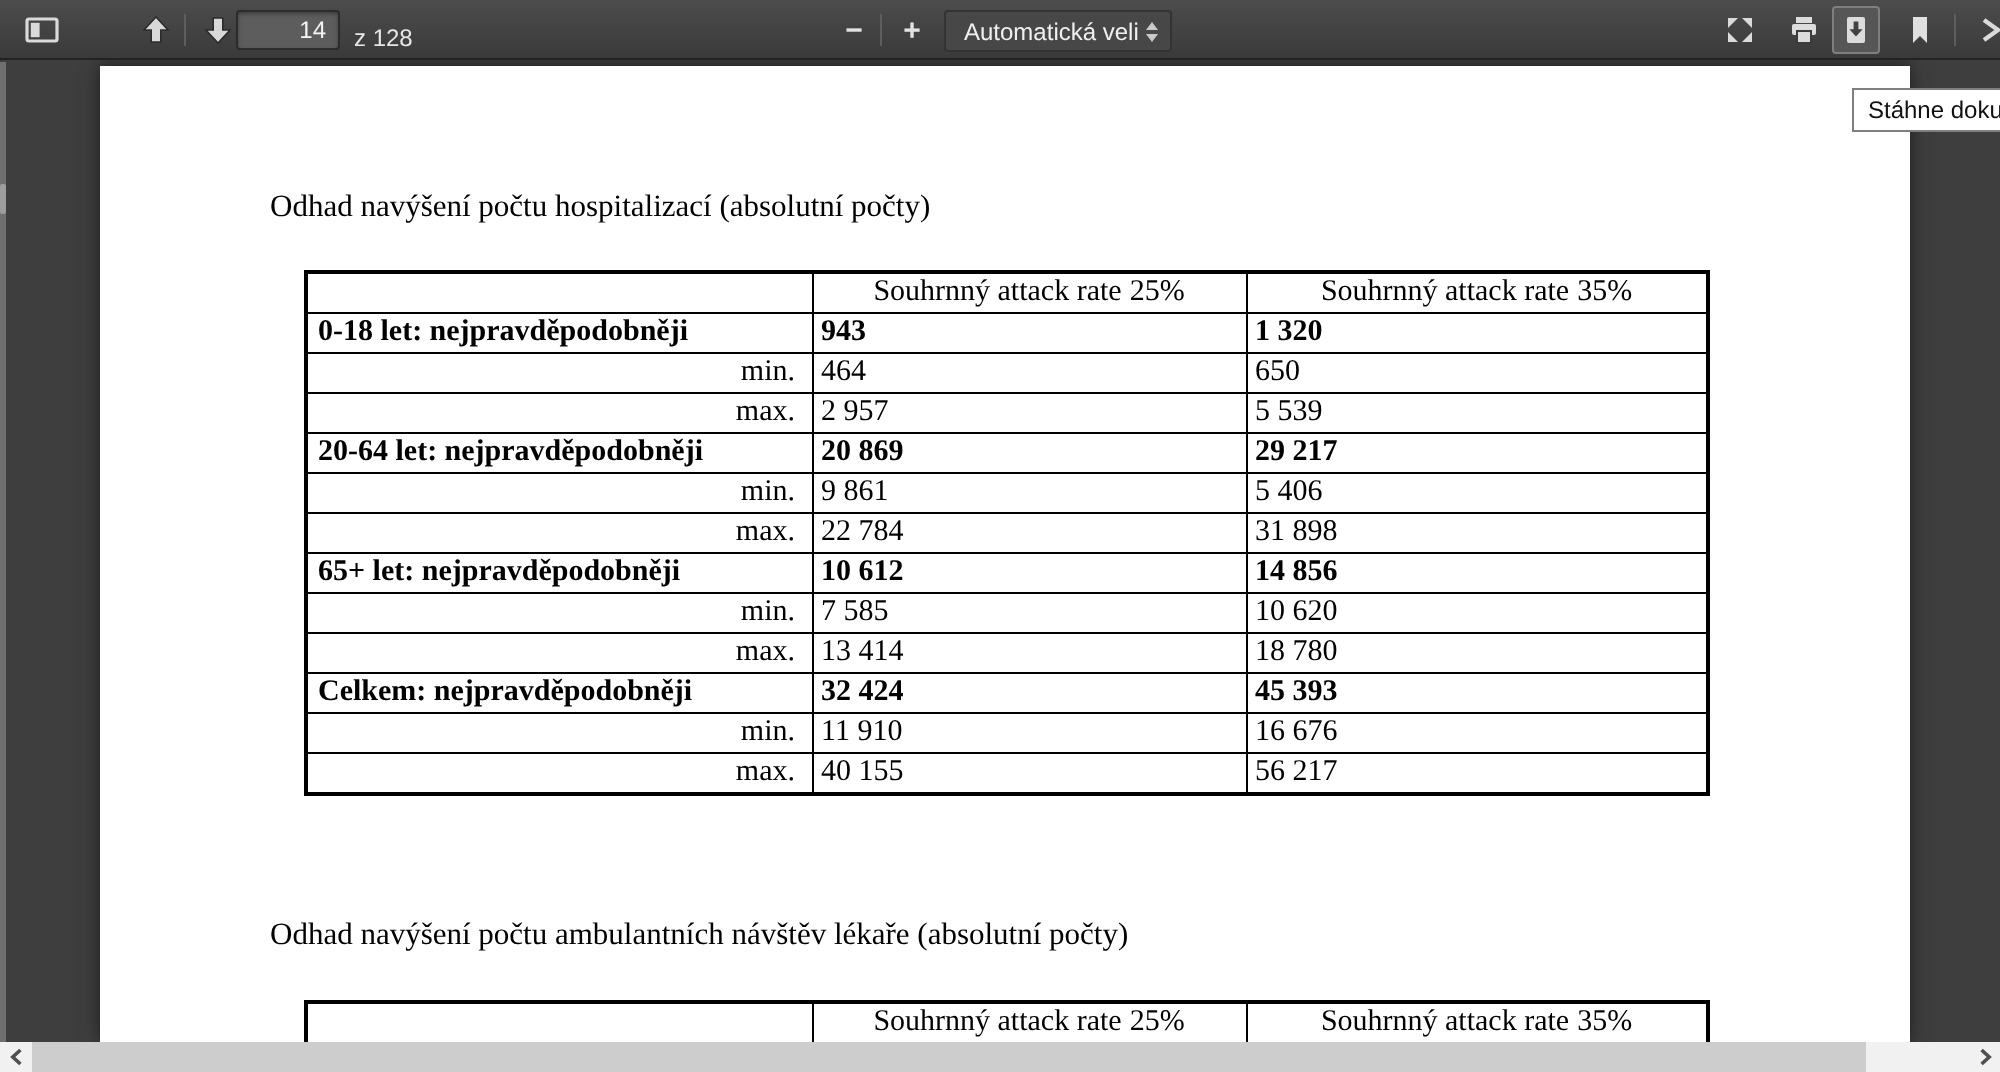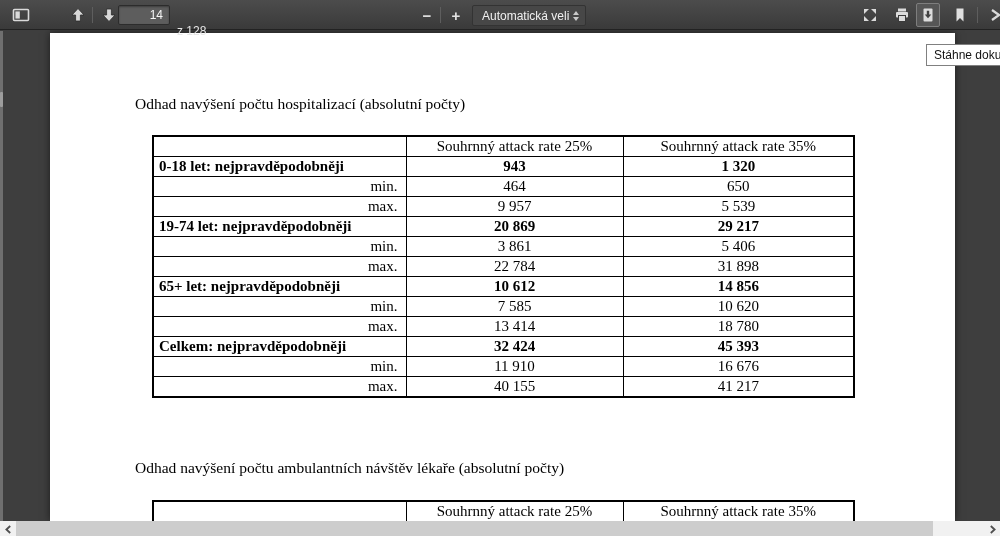--- a/index.html
+++ b/index.html
@@ -25,21 +25,21 @@
   .tbtn.toggled { background:#565656; border:1px solid #7e7e7e; }
   .tsep { position:absolute; top:7px; width:1px; height:16px; background:#5e5e5e; }
   .glyphbtn { color:#e3e3e3; font-size:15px; font-weight:bold; line-height:1; }
   .page-input {
     position:absolute; left:118px; top:5px; width:52px; height:20px;
     background:#5d5d5d; border:1px solid #2c2c2c; border-radius:2px;
     color:#f5f5f5; font-size:12px; text-align:right; padding-right:6px;
     font-family:"Liberation Sans", sans-serif;
     box-shadow:inset 0 1px 2px rgba(0,0,0,.35);
   }
-  .page-count { position:absolute; left:177px; top:16px; height:30px; line-height:30px;
+  .page-count { position:absolute; left:177px; top:4px; height:30px; line-height:30px;
     color:#e6e6e6; font-size:12px; }
   .zoom-select {
     position:absolute; left:472px; top:5px; width:114px; height:21px;
     background:#474747; border:1px solid #333; border-radius:2px;
     display:flex; align-items:center; padding:0 6px 0 9px;
     color:#f0f0f0; font-size:12px;
   }
   .zoom-select .lbl { flex:1; white-space:nowrap; overflow:hidden; }
   .sel-arrows { display:flex; flex-direction:column; gap:2px; margin-left:4px; }
   .tri-up { width:0; height:0; border-left:3.5px solid transparent;
@@ -63,21 +63,21 @@
   .doc-title { position:absolute; left:85px; font-size:15.5px; white-space:nowrap; }
   .doc-table { position:absolute; left:102px; width:701px; border-collapse:collapse;
     table-layout:fixed; font-size:15px; }
   .doc-table td, .doc-table th { border:1px solid #000; height:20px;
     padding:0 4px; line-height:19px; overflow:hidden; white-space:nowrap; }
   .doc-table { border:2px solid #000; }
   .col1 { width:253px; } .col2 { width:217px; } .col3 { width:231px; }
   .doc-table th { font-weight:normal; text-align:center; }
   .doc-table th b { font-weight:normal; margin-left:4px; }
   .doc-table td.c1 { text-align:right; padding-right:8px;margin-top:20px; }
-  .doc-table td.c2, .doc-table td.c3 { text-align:center; }
+  .doc-table td.c2, .doc-table td.c3 { }
   .doc-table tr.bold td { font-weight:bold; }
   .doc-table tr.bold td.c1 { text-align:left; padding-left:5px; }
   
   .hscrollbar { position:absolute; left:0; top:521px; width:1000px; height:15px;
     background:#f1f1f1; z-index:6; }
   .hs-arrow { position:absolute; top:0; width:16px; height:15px;
     display:flex; align-items:center; justify-content:center; background:#f1f1f1; }
   .hs-arrow.left { left:0; } .hs-arrow.right { right:0; }
   .hs-thumb { position:absolute; left:16px; top:0; width:917px; height:15px; background:#cdcdcd; }
 </style>
@@ -204,31 +204,31 @@
           <td class="c2">943</td>
           <td class="c3">1 320</td>
         </tr>
           <tr>
           <td class="c1">min.</td>
           <td class="c2">464</td>
           <td class="c3">650</td>
         </tr>
           <tr>
           <td class="c1">max.</td>
-          <td class="c2">9 957</td>
+          <td class="c2">2 957</td>
           <td class="c3">5 539</td>
         </tr>
           <tr class="bold">
-          <td class="c1">19-74 let: nejpravděpodobněji</td>
+          <td class="c1">20-64 let: nejpravděpodobněji</td>
           <td class="c2">20 869</td>
           <td class="c3">29 217</td>
         </tr>
           <tr>
           <td class="c1">min.</td>
-          <td class="c2">3 861</td>
+          <td class="c2">9 861</td>
           <td class="c3">5 406</td>
         </tr>
           <tr>
           <td class="c1">max.</td>
           <td class="c2">22 784</td>
           <td class="c3">31 898</td>
         </tr>
           <tr class="bold">
           <td class="c1">65+ let: nejpravděpodobněji</td>
           <td class="c2">10 612</td>
@@ -250,21 +250,21 @@
           <td class="c3">45 393</td>
         </tr>
           <tr>
           <td class="c1">min.</td>
           <td class="c2">11 910</td>
           <td class="c3">16 676</td>
         </tr>
           <tr>
           <td class="c1">max.</td>
           <td class="c2">40 155</td>
-          <td class="c3">41 217</td>
+          <td class="c3">56 217</td>
         </tr>
         </tbody>
     </table>
 
     <div class="doc-title" style="top:426px;text-align:center;">Odhad navýšení počtu ambulantních návštěv lékaře (absolutní počty)</div>
 
     <table class="doc-table" style="top:467px;">
       <colgroup>
           <col class="col1">
           <col class="col2">

